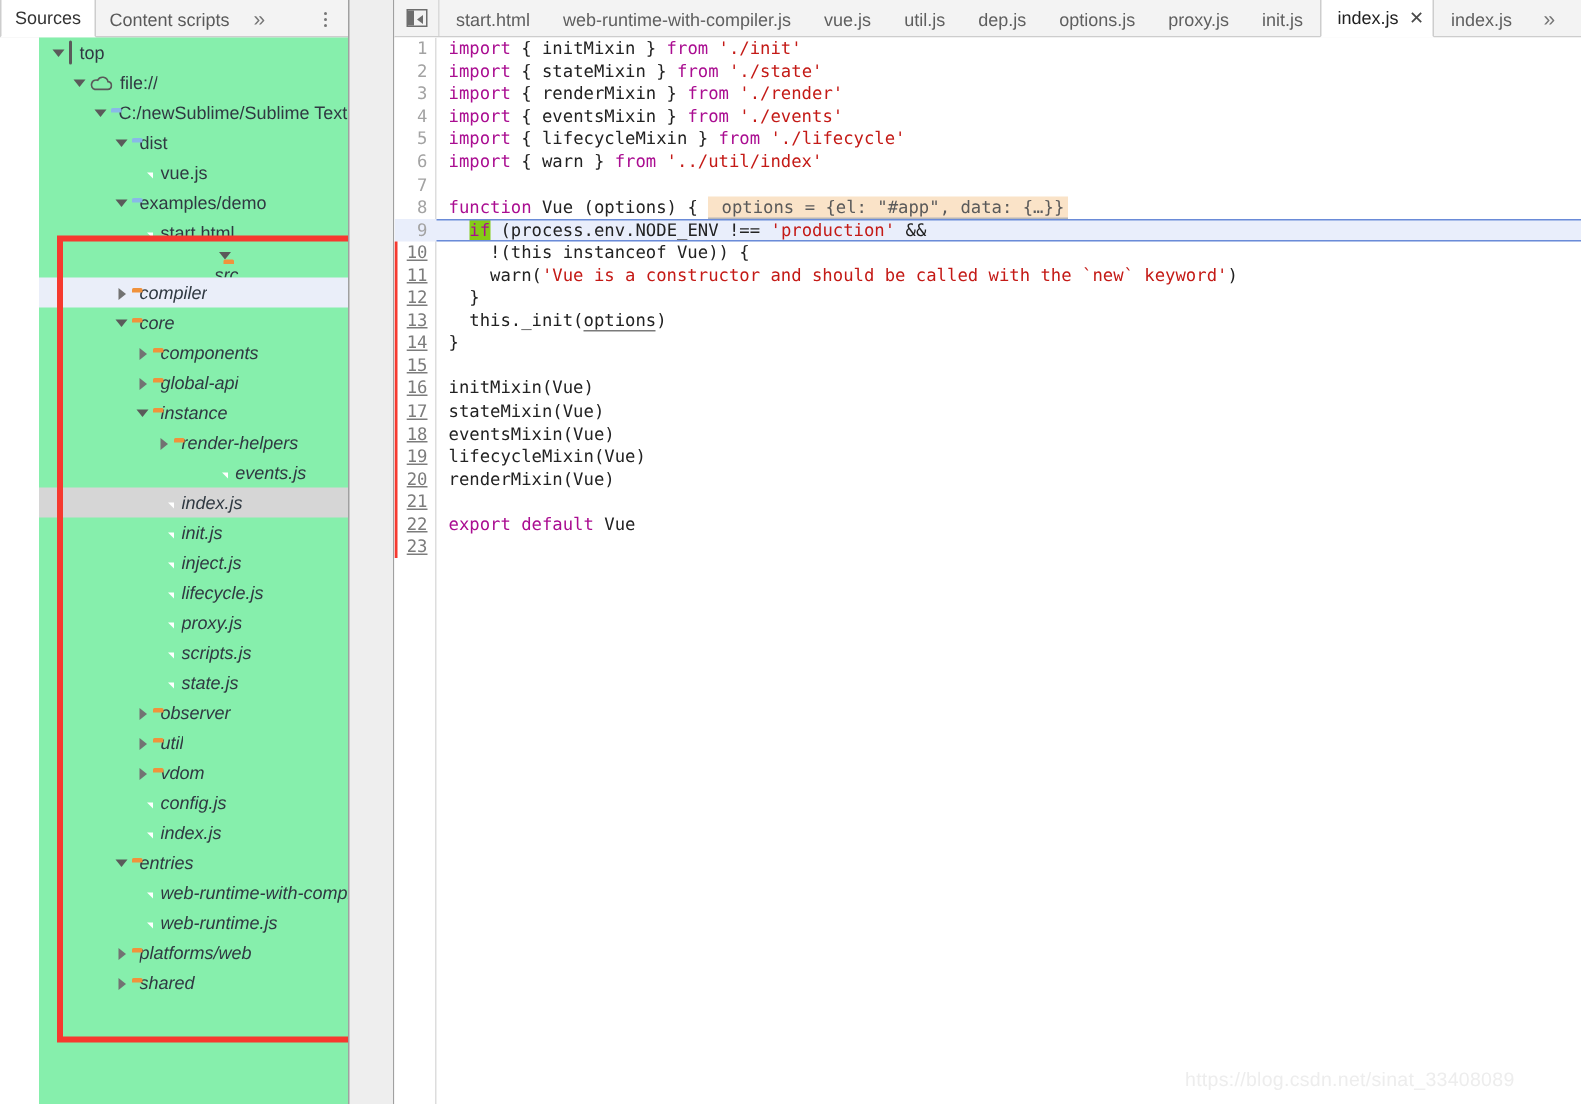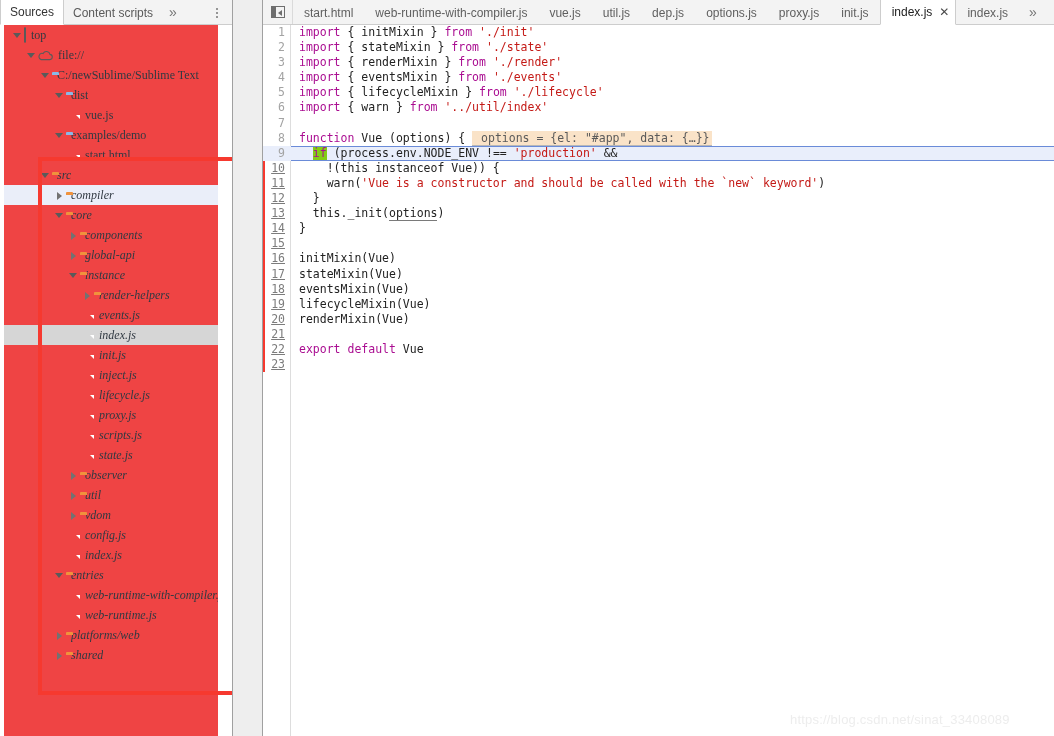--- a/index.html
+++ b/index.html
@@ -44,22 +44,22 @@
   .ptab-dots {
     position: absolute; right: 14px; top: 0; height: 25px;
     display: flex; align-items: center; color: #767676; font-size: 14px;
     letter-spacing: 0; cursor: pointer;
   }
   .dots-vert { display:flex; flex-direction:column; gap:2px; }
   .dots-vert i { width:2px; height:2px; background:#767676; border-radius:50%; display:block; }
 
   
   .tree {
-    position: absolute; left: 4px; top: 25px; width: 214px; height: 711px;
-    background: #ef4444; overflow: hidden; font-family: Liberation Serif, serif;
+    position: absolute; left: 26px; top: 25px; width: 214px; height: 711px;
+    background: #86efac; overflow: hidden;
   }
   .row {
     position: relative; height: 20px; display: flex; align-items: center;
     font-size: 12px; color: #303942; white-space: nowrap; cursor: default;
   }
   .row.hover { background: #eaeef9; }
   .row.selected { background: #d6d6d6; }
   .row .twisty {
     width: 11px; height: 11px; flex: 0 0 11px; position: relative;
     margin-right: 1px;
@@ -255,21 +255,21 @@
         <div class="row" style="padding-left: 50px;">
           <span class="twisty open"></span>
           <span class="ic"><span class="ic-folder-blue"></span></span>
           <span class="label">examples/demo</span>
         </div>
         <div class="row" style="padding-left: 64px;">
           <span class="twisty "></span>
           <span class="ic"><span class="ic-file html"></span></span>
           <span class="label">start.html</span>
         </div>
-        <div class="row" style="padding-left: 36px;">
+        <div class="row" style="padding-left: 36px; flex-direction: column;">
           <span class="twisty open"></span>
           <span class="ic"><span class="ic-folder-orange"></span></span>
           <span class="label italic">src</span>
         </div>
         <div class="row hover" style="padding-left: 50px;">
           <span class="twisty closed"></span>
           <span class="ic"><span class="ic-folder-orange"></span></span>
           <span class="label italic">compiler</span>
         </div>
         <div class="row" style="padding-left: 50px;">
@@ -290,21 +290,21 @@
         <div class="row" style="padding-left: 64px;">
           <span class="twisty open"></span>
           <span class="ic"><span class="ic-folder-orange"></span></span>
           <span class="label italic">instance</span>
         </div>
         <div class="row" style="padding-left: 78px;">
           <span class="twisty closed"></span>
           <span class="ic"><span class="ic-folder-orange"></span></span>
           <span class="label italic">render-helpers</span>
         </div>
-        <div class="row" style="padding-left: 78px;">
+        <div class="row" style="padding-left: 78px; justify-content: center;">
           <span class="twisty "></span>
           <span class="ic"><span class="ic-file js"></span></span>
           <span class="label italic">events.js</span>
         </div>
         <div class="row selected" style="padding-left: 78px;">
           <span class="twisty "></span>
           <span class="ic"><span class="ic-file js"></span></span>
           <span class="label italic">index.js</span>
         </div>
         <div class="row" style="padding-left: 78px;">

